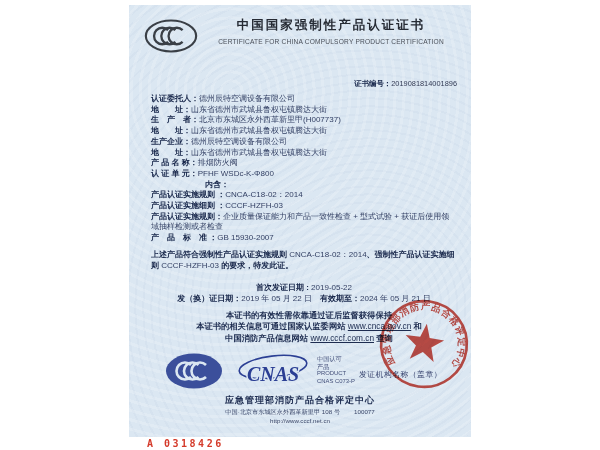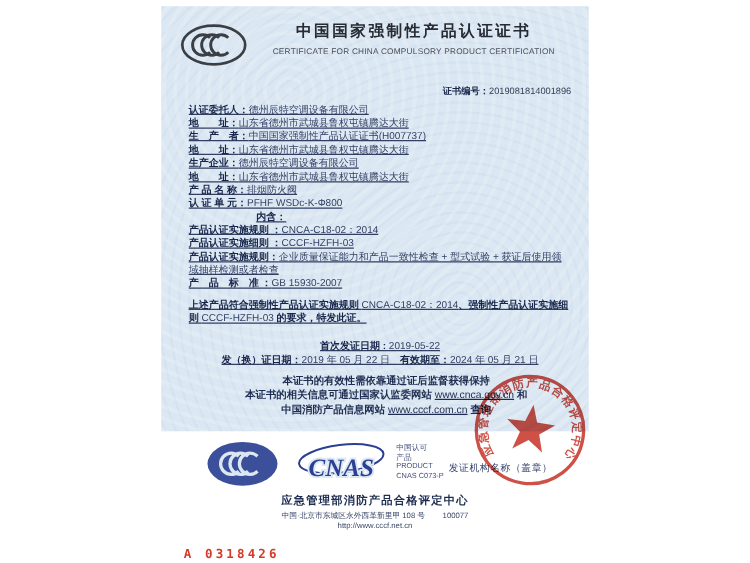--- a/index.html
+++ b/index.html
@@ -1,36 +1,36 @@
 <!DOCTYPE html>
 <html><head>
 <meta charset="utf-8">
 <style>
   * { margin:0; padding:0; box-sizing:border-box; }
   html,body { width:600px; height:450px; background:#ffffff; font-family:"Liberation Sans", sans-serif; }
   .canvas { position:relative; width:600px; height:450px; background:#ffffff; overflow:hidden; }
 
   .paper {
-    position:absolute; left:129px; top:5px; width:342px; height:340px;
+    position:absolute; left:129px; top:5px; width:342px; height:432px;
     background:#dbe7f2;
     background-image:
       repeating-radial-gradient(circle at 30% 20%, rgba(255,255,255,0.18) 0 3px, rgba(255,255,255,0) 3px 9px),
       repeating-radial-gradient(circle at 70% 70%, rgba(190,205,225,0.18) 0 2px, rgba(255,255,255,0) 2px 8px);
     color:#2e3d5c;
   }
 
   .hdr { display:flex; align-items:flex-start; padding:9px 10px 0 12px; }
   .hdr-logo { flex:0 0 auto; margin-top:2px; }
   .hdr-text { flex:1 1 auto; text-align:center; padding-top:3px; }
   .title { font-size:12.5px; font-weight:bold; letter-spacing:2px; color:#262b34; }
   .subtitle { font-size:6.6px; color:#4a4f58; margin-top:4px; letter-spacing:0.2px; }
-  .certno { text-align:right; padding-right:14px; font-size:7.4px; color:#333b55; margin-top:7px;padding-left:12px; }
+  .certno { text-align:right; padding-right:14px; font-size:7.4px; color:#333b55; margin-top:19px;padding-left:12px; }
   .certno .lbl { font-weight:bold; }
 
-  .bodytext { padding:5px 14px 0 22px; font-size:8px; line-height:10.7px; color:#323f63;text-decoration:underline; }
+  .bodytext { padding:5px 14px 0 22px; font-size:8px; line-height:10.7px; color:#323f63; }
   .lbl { font-weight:bold; color:#17264a; }
   .fieldrow { white-space:nowrap; }
 
   .incblock { display:flex; margin-left:54px; }
   .incblock .lbl { flex:0 0 auto; }
   .incitems div { white-space:nowrap; }
 
   .stmt { margin-top:6px; }
   .stmt .b { font-weight:bold; color:#17264a; }
 
@@ -82,21 +82,21 @@
       </div>
     </div>
 
     <div class="certno">
       <span class="lbl">证书编号：</span><span>2019081814001896</span>
     </div>
 
     <div class="bodytext">
       <div class="fieldrow"><span class="lbl">认证委托人：</span><span>德州辰特空调设备有限公司</span></div>
       <div class="fieldrow"><span class="lbl">地　　址：</span><span>山东省德州市武城县鲁权屯镇腾达大街</span></div>
-      <div class="fieldrow"><span class="lbl">生　产　者：</span><span>中国国家强制性产品认证证书(H007737)</span></div>
+      <div class="fieldrow"><span class="lbl">生　产　者：</span><span>北京市东城区永外西革新里甲(H007737)</span></div>
       <div class="fieldrow"><span class="lbl">地　　址：</span><span>山东省德州市武城县鲁权屯镇腾达大街</span></div>
       <div class="fieldrow"><span class="lbl">生产企业：</span><span>德州辰特空调设备有限公司</span></div>
       <div class="fieldrow"><span class="lbl">地　　址：</span><span>山东省德州市武城县鲁权屯镇腾达大街</span></div>
       <div class="fieldrow"><span class="lbl">产 品 名 称：</span><span>排烟防火阀</span></div>
       <div class="fieldrow"><span class="lbl">认 证 单 元：</span><span>PFHF WSDc-K-Φ800</span></div>
 
       <div class="incblock">
         <span class="lbl">内含：</span>
       </div>
 

